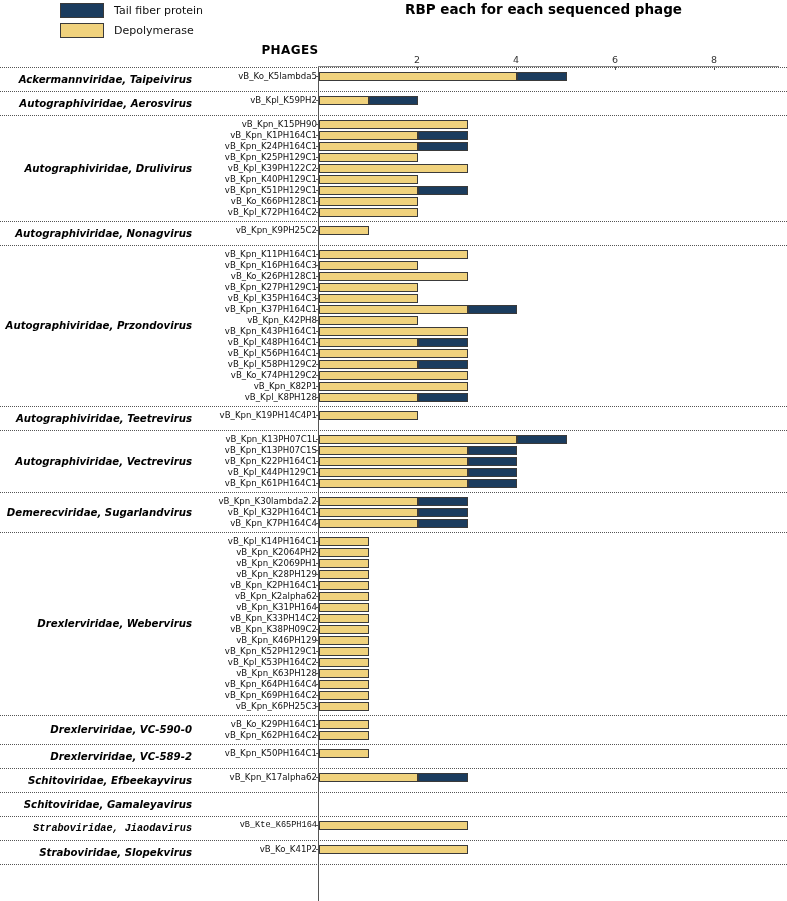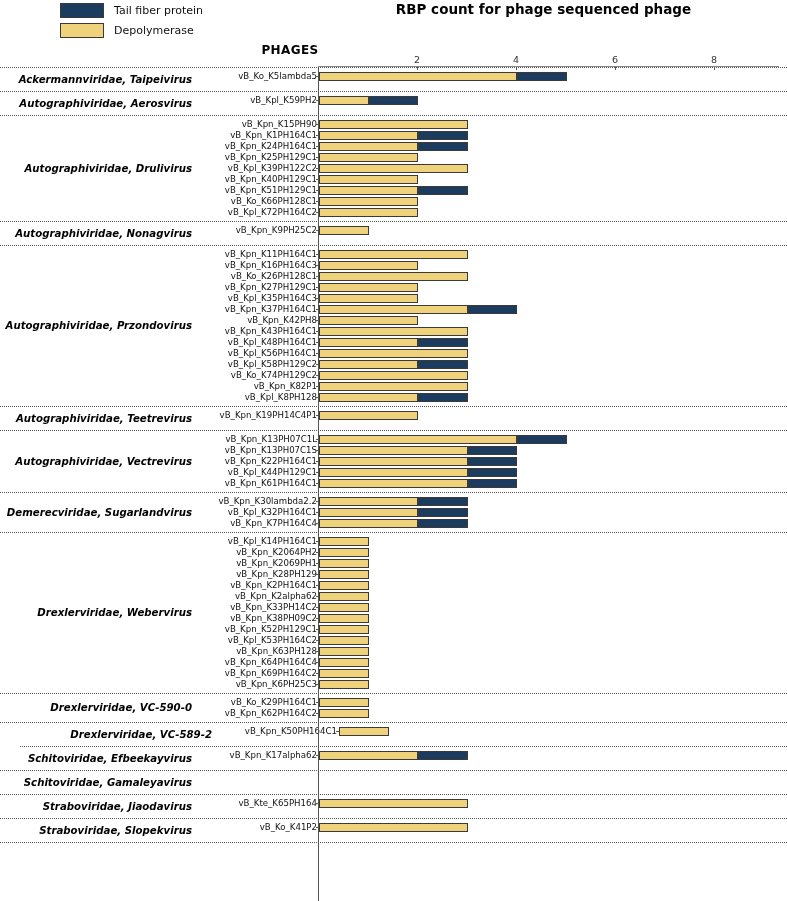--- a/index.html
+++ b/index.html
@@ -63,21 +63,21 @@
   <div class="legend-row">
     <span class="swatch" style="background:#1b3c5e"></span>
     <span class="legend-label">Tail fiber protein</span>
   </div>
   <div class="legend-row">
     <span class="swatch" style="background:#f0d27d"></span>
     <span class="legend-label">Depolymerase</span>
   </div>
 </div>
 
-<div id="chart-title">RBP count for phage sequenced phage</div>
+<div id="chart-title">RBP each for each sequenced phage</div>
 
 <div id="phages-header">PHAGES</div>
 
 <div id="axis">
     <div class="tick" style="left: 417px;">2</div>
     <div class="tickmark" style="left: 417px;"></div>
     <div class="tick" style="left: 516px;">4</div>
     <div class="tickmark" style="left: 516px;"></div>
     <div class="tick" style="left: 615px;">6</div>
     <div class="tickmark" style="left: 615px;"></div>
@@ -511,38 +511,56 @@
           <div class="row-labelwrap">
             <div class="row-label">vB_Kpn_K2alpha62</div>
           </div>
           <div class="row-tick"></div>
           <div class="bars">
             <div class="seg depoly" style="left: 0px; width: 49.5px;"></div>
           </div>
         </div>
         <div class="row">
           <div class="row-labelwrap">
+            <div class="row-label">vB_Kpn_K31PH164</div>
+          </div>
+          <div class="row-tick"></div>
+          <div class="bars">
+            <div class="seg depoly" style="left: 0px; width: 49.5px;"></div>
+          </div>
+        </div>
+        <div class="row">
+          <div class="row-labelwrap">
             <div class="row-label">vB_Kpn_K33PH14C2</div>
           </div>
           <div class="row-tick"></div>
           <div class="bars">
             <div class="seg depoly" style="left: 0px; width: 49.5px;"></div>
           </div>
         </div>
         <div class="row">
           <div class="row-labelwrap">
             <div class="row-label">vB_Kpn_K38PH09C2</div>
           </div>
           <div class="row-tick"></div>
           <div class="bars">
             <div class="seg depoly" style="left: 0px; width: 49.5px;"></div>
           </div>
         </div>
         <div class="row">
           <div class="row-labelwrap">
+            <div class="row-label">vB_Kpn_K46PH129</div>
+          </div>
+          <div class="row-tick"></div>
+          <div class="bars">
+            <div class="seg depoly" style="left: 0px; width: 49.5px;"></div>
+          </div>
+        </div>
+        <div class="row">
+          <div class="row-labelwrap">
             <div class="row-label">vB_Kpn_K52PH129C1</div>
           </div>
           <div class="row-tick"></div>
           <div class="bars">
             <div class="seg depoly" style="left: 0px; width: 49.5px;"></div>
           </div>
         </div>
         <div class="row">
           <div class="row-labelwrap">
             <div class="row-label">vB_Kpl_K53PH164C2</div>
@@ -606,21 +624,21 @@
           <div class="row-labelwrap">
             <div class="row-label">vB_Kpn_K62PH164C2</div>
           </div>
           <div class="row-tick"></div>
           <div class="bars">
             <div class="seg depoly" style="left: 0px; width: 49.5px;"></div>
           </div>
         </div>
       </div>
     </div>
-    <div class="group" style="padding-top: 3px; padding-bottom: 3px; min-height: 17px; margin-left: 20px;">
+    <div class="group" style="padding-top: 3px; padding-bottom: 3px; min-height: 17px;">
       <div class="group-label">Drexlerviridae, VC-589-2</div>
       <div class="rows">
         <div class="row">
           <div class="row-labelwrap">
             <div class="row-label">vB_Kpn_K50PH164C1</div>
           </div>
           <div class="row-tick"></div>
           <div class="bars">
             <div class="seg depoly" style="left: 0px; width: 49.5px;"></div>
           </div>
@@ -638,21 +656,21 @@
           <div class="bars">
             <div class="seg depoly" style="left: 0px; width: 99px;"></div>
             <div class="seg tail" style="left: 99px; width: 49.5px;"></div>
           </div>
         </div>
       </div>
     </div>
     <div class="group" style="padding-top: 3px; padding-bottom: 3px; min-height: 17px;">
       <div class="group-label">Schitoviridae, Gamaleyavirus</div>
     </div>
-    <div class="group" style="padding-top: 3px; padding-bottom: 3px; min-height: 17px;">
+    <div class="group" style="padding-top: 3px; padding-bottom: 3px; min-height: 17px; font-family: Liberation Mono, monospace;">
       <div class="group-label">Straboviridae, Jiaodavirus</div>
       <div class="rows">
         <div class="row">
           <div class="row-labelwrap">
             <div class="row-label">vB_Kte_K65PH164</div>
           </div>
           <div class="row-tick"></div>
           <div class="bars">
             <div class="seg depoly" style="left: 0px; width: 148.5px;"></div>
           </div>

